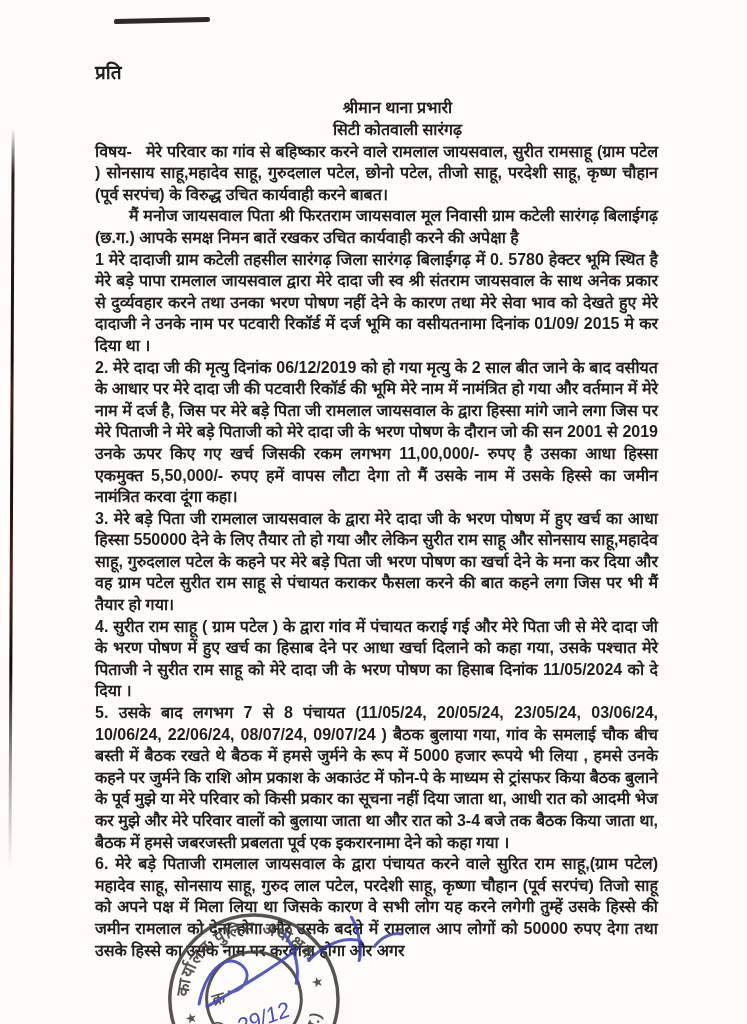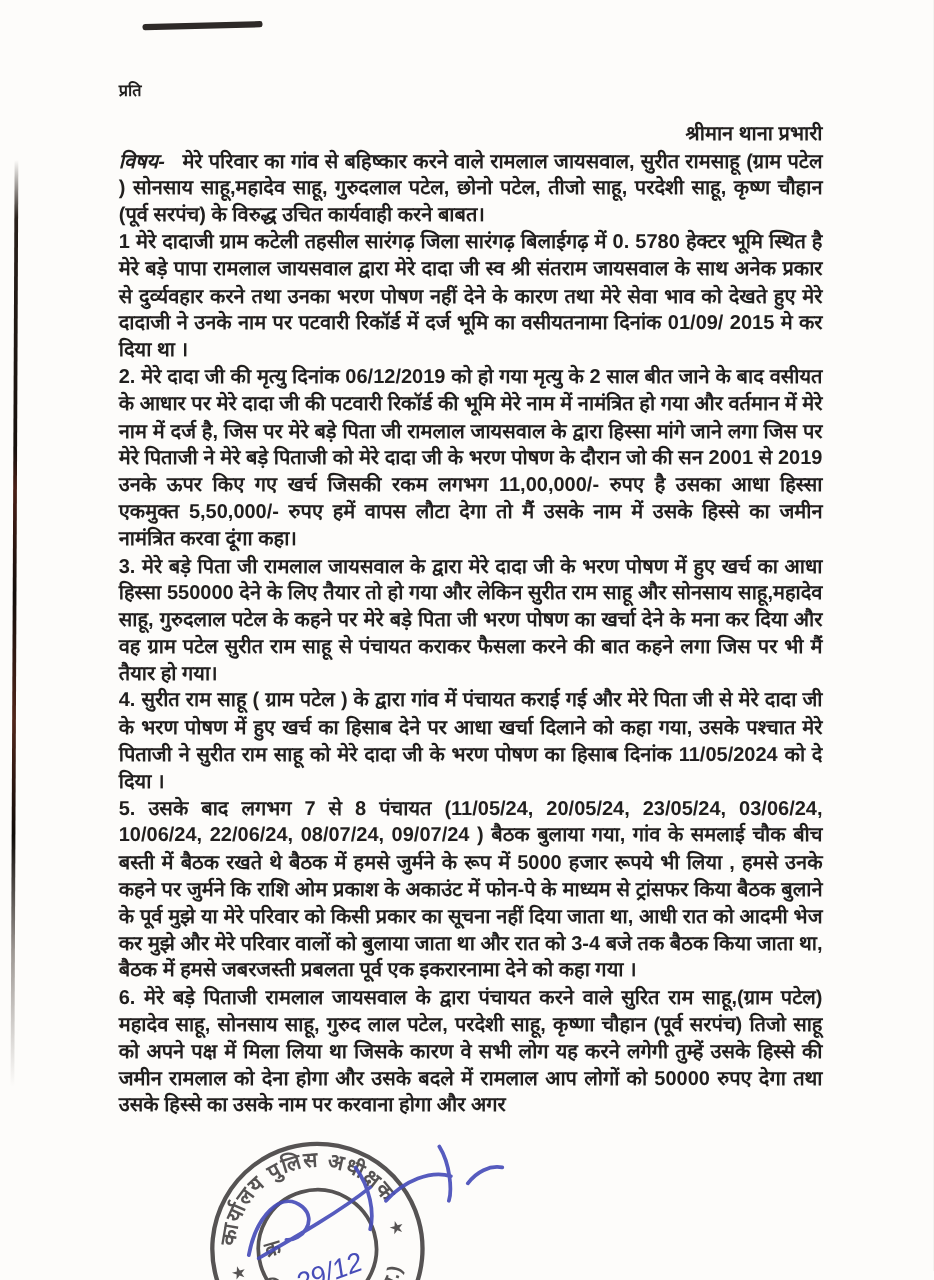--- a/index.html
+++ b/index.html
@@ -30,24 +30,24 @@
       #0f0b08 70%,
       rgba(40,28,20,0.45) 82%,
       rgba(40,28,20,0) 96%);
   }
   .content{
     position:absolute;left:95px;top:62px;width:563px;
     font-size:16px;line-height:21.6px;font-weight:600;
     text-align:justify;
   }
   .content p{margin:0;padding:0;}
-  .to{font-size:13px;text-align:left;}
-  .recipient{margin-top:13px;margin-left:42px;line-height:22px;text-align:right;}
+  .to{font-size:19px;text-align:left;}
+  .recipient{margin-top:13px;margin-left:42px;line-height:22px;text-align:center;}
   .subject{margin-top:7px;}
-  .subject-label{margin-right:14px;font-style:italic;}
+  .subject-label{margin-right:14px;}
   .greeting{margin-top:11px;text-align:left;}
   .intro{margin-top:4px;text-indent:34px;}
   .para{margin-top:11px;}
   
   .stamp-wrap{
     position:absolute;left:133px;top:878px;width:334px;height:248px;
     pointer-events:none;
   }
   .stamp-wrap svg{width:100%;height:100%;overflow:visible;}
 </style>
@@ -57,25 +57,27 @@
 <div class="page">
 
   <div class="pen-mark"></div>
   <div class="edge-line"></div>
 
   <div class="content">
     <p class="to">प्रति</p>
 
     <div class="recipient">
       <p>श्रीमान थाना प्रभारी</p>
+      <p>सिटी कोतवाली सारंगढ़</p>
     </div>
 
     <p class="subject"><span class="subject-label">विषय-</span><span>मेरे परिवार का गांव से बहिष्कार करने वाले रामलाल जायसवाल, सुरीत रामसाहू (ग्राम पटेल ) सोनसाय साहू,महादेव  साहू, गुरुदलाल पटेल, छोनो पटेल, तीजो साहू, परदेशी साहू, कृष्ण चौहान (पूर्व सरपंच) के विरुद्ध उचित कार्यवाही करने बाबत।</span></p>
 
 
+    <p class="intro">मैं मनोज जायसवाल पिता श्री फिरतराम जायसवाल मूल निवासी ग्राम कटेली सारंगढ़ बिलाईगढ़ (छ.ग.) आपके समक्ष निमन बातें रखकर उचित कार्यवाही करने की अपेक्षा है</p>
 
     <p class="para">1 मेरे दादाजी ग्राम कटेली तहसील सारंगढ़ जिला सारंगढ़ बिलाईगढ़ में 0. 5780 हेक्टर भूमि स्थित है मेरे बड़े पापा रामलाल जायसवाल द्वारा मेरे दादा जी स्व श्री संतराम जायसवाल के साथ अनेक प्रकार से दुर्व्यवहार करने तथा उनका भरण पोषण नहीं देने के कारण तथा मेरे सेवा भाव को देखते हुए मेरे दादाजी ने उनके नाम पर पटवारी रिकॉर्ड में दर्ज भूमि का वसीयतनामा दिनांक 01/09/ 2015 मे कर दिया था ।</p>
     <p class="para">2. मेरे दादा जी की मृत्यु दिनांक 06/12/2019  को हो गया मृत्यु के 2 साल बीत जाने के बाद वसीयत के आधार पर मेरे दादा जी की पटवारी रिकॉर्ड की भूमि मेरे नाम में नामंत्रित हो गया और वर्तमान में मेरे नाम में दर्ज है, जिस पर मेरे बड़े पिता जी रामलाल जायसवाल के द्वारा हिस्सा मांगे जाने लगा जिस पर मेरे पिताजी ने मेरे बड़े पिताजी को मेरे दादा जी के भरण पोषण के दौरान जो की सन 2001 से 2019 उनके ऊपर किए गए खर्च जिसकी रकम लगभग 11,00,000/- रुपए है उसका आधा हिस्सा एकमुक्त 5,50,000/- रुपए हमें वापस लौटा देगा तो मैं उसके नाम में उसके हिस्से का जमीन नामंत्रित करवा दूंगा कहा।</p>
     <p class="para">3. मेरे बड़े पिता जी रामलाल जायसवाल के द्वारा मेरे दादा जी के भरण पोषण में हुए खर्च का आधा हिस्सा 550000 देने के लिए तैयार तो हो गया और लेकिन सुरीत राम साहू और सोनसाय साहू,महादेव साहू, गुरुदलाल पटेल के कहने पर मेरे बड़े पिता जी भरण पोषण का खर्चा देने के मना कर दिया और वह ग्राम पटेल सुरीत राम साहू से पंचायत कराकर फैसला करने की बात कहने लगा जिस पर भी मैं तैयार हो गया।</p>
     <p class="para">4. सुरीत राम साहू ( ग्राम पटेल ) के द्वारा गांव में पंचायत कराई गई और मेरे पिता जी से मेरे दादा जी के भरण पोषण में हुए खर्च का हिसाब देने पर आधा खर्चा दिलाने को कहा गया, उसके पश्चात मेरे पिताजी ने सुरीत राम साहू को मेरे दादा जी के भरण पोषण का हिसाब दिनांक 11/05/2024 को दे दिया ।</p>
     <p class="para">5. उसके बाद लगभग 7 से 8 पंचायत (11/05/24, 20/05/24, 23/05/24, 03/06/24, 10/06/24, 22/06/24, 08/07/24, 09/07/24 ) बैठक बुलाया गया, गांव के समलाई चौक बीच बस्ती में बैठक रखते थे  बैठक में हमसे जुर्मने के रूप में 5000 हजार रूपये भी लिया , हमसे उनके कहने पर जुर्मने कि राशि  ओम प्रकाश के अकाउंट में फोन-पे के माध्यम से ट्रांसफर किया बैठक बुलाने के पूर्व मुझे या मेरे परिवार को किसी प्रकार का सूचना नहीं दिया जाता था, आधी रात को आदमी भेज कर मुझे और मेरे परिवार वालों को बुलाया जाता था और रात को 3-4 बजे तक बैठक किया जाता था, बैठक में हमसे जबरजस्ती प्रबलता पूर्व एक इकरारनामा देने को कहा गया ।</p>
     <p class="para">6. मेरे बड़े पिताजी रामलाल जायसवाल के द्वारा पंचायत करने वाले सुरित राम साहू,(ग्राम पटेल) महादेव साहू, सोनसाय साहू, गुरुद लाल पटेल, परदेशी साहू, कृष्णा चौहान (पूर्व सरपंच) तिजो साहू को अपने पक्ष में मिला लिया था जिसके कारण वे सभी लोग यह करने लगेगी तुम्हें उसके हिस्से की जमीन रामलाल को देना होगा और उसके बदले में रामलाल आप लोगों को 50000 रुपए देगा तथा उसके हिस्से का उसके नाम पर करवाना होगा और अगर</p>
   </div>
 
   <div class="stamp-wrap">

